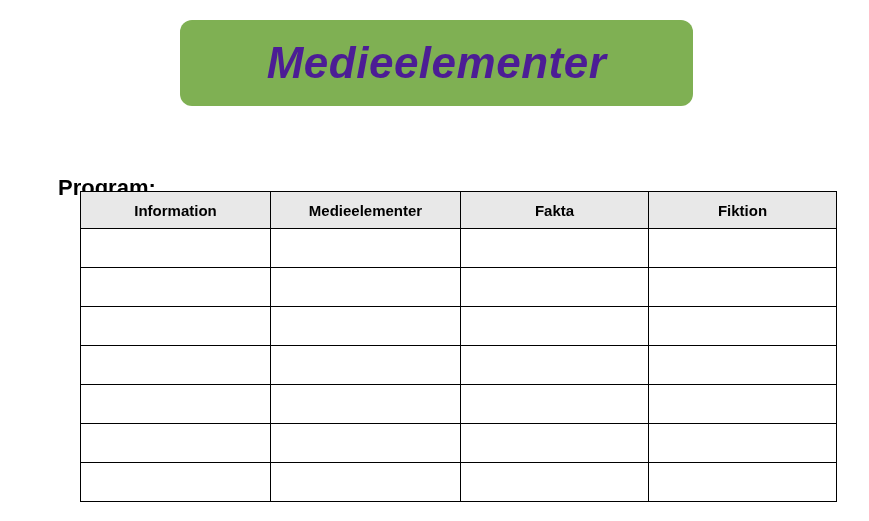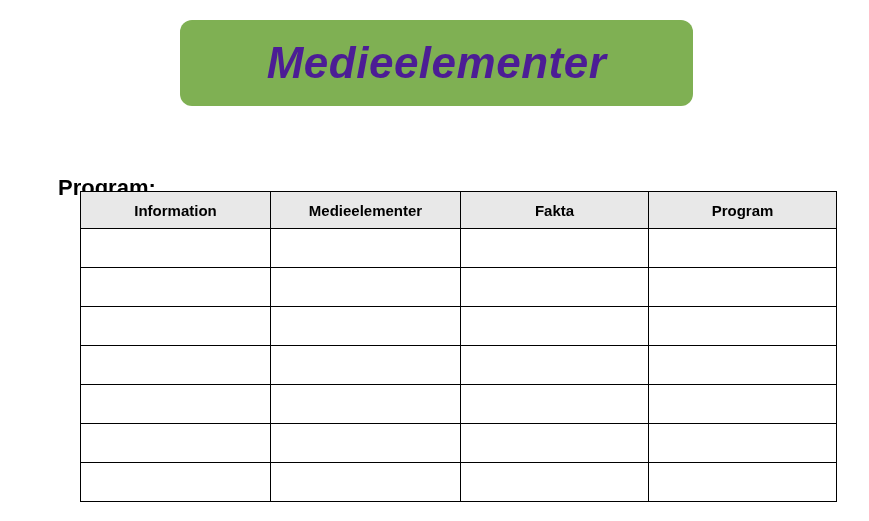--- a/index.html
+++ b/index.html
@@ -106,21 +106,21 @@
       <col class="c1">
         <col class="c2">
         <col class="c3">
         <col class="c4">
     </colgroup>
     <thead>
       <tr>
         <th>Information</th>
         <th>Medieelementer</th>
         <th>Fakta</th>
-        <th>Program</th>
+        <th>Fiktion</th>
       </tr>
     </thead>
     <tbody>
       <tr>
         <td></td>
         <td></td>
         <td></td>
         <td></td>
       </tr>
       <tr>

